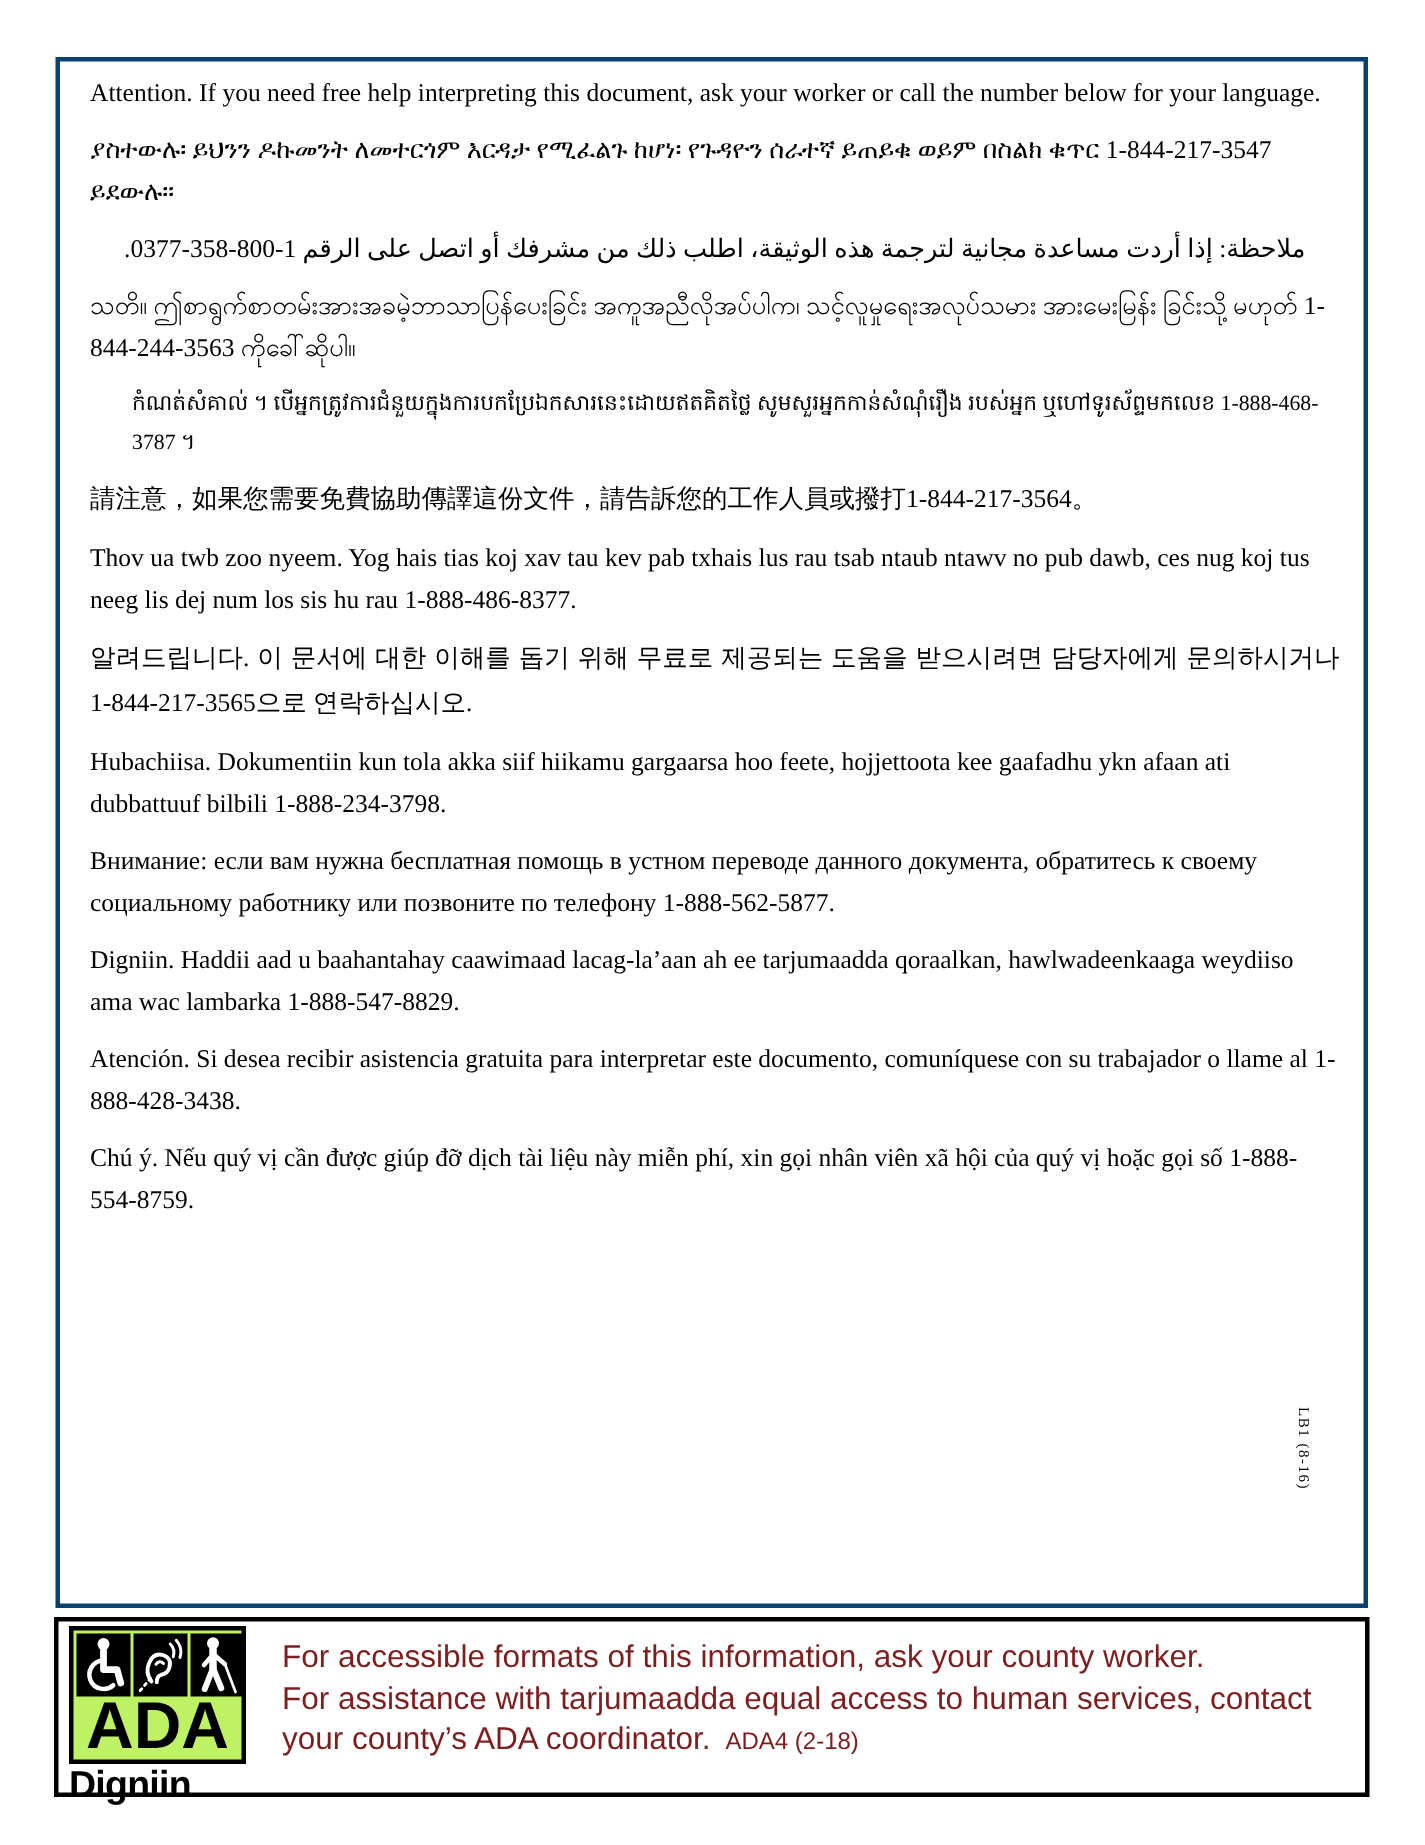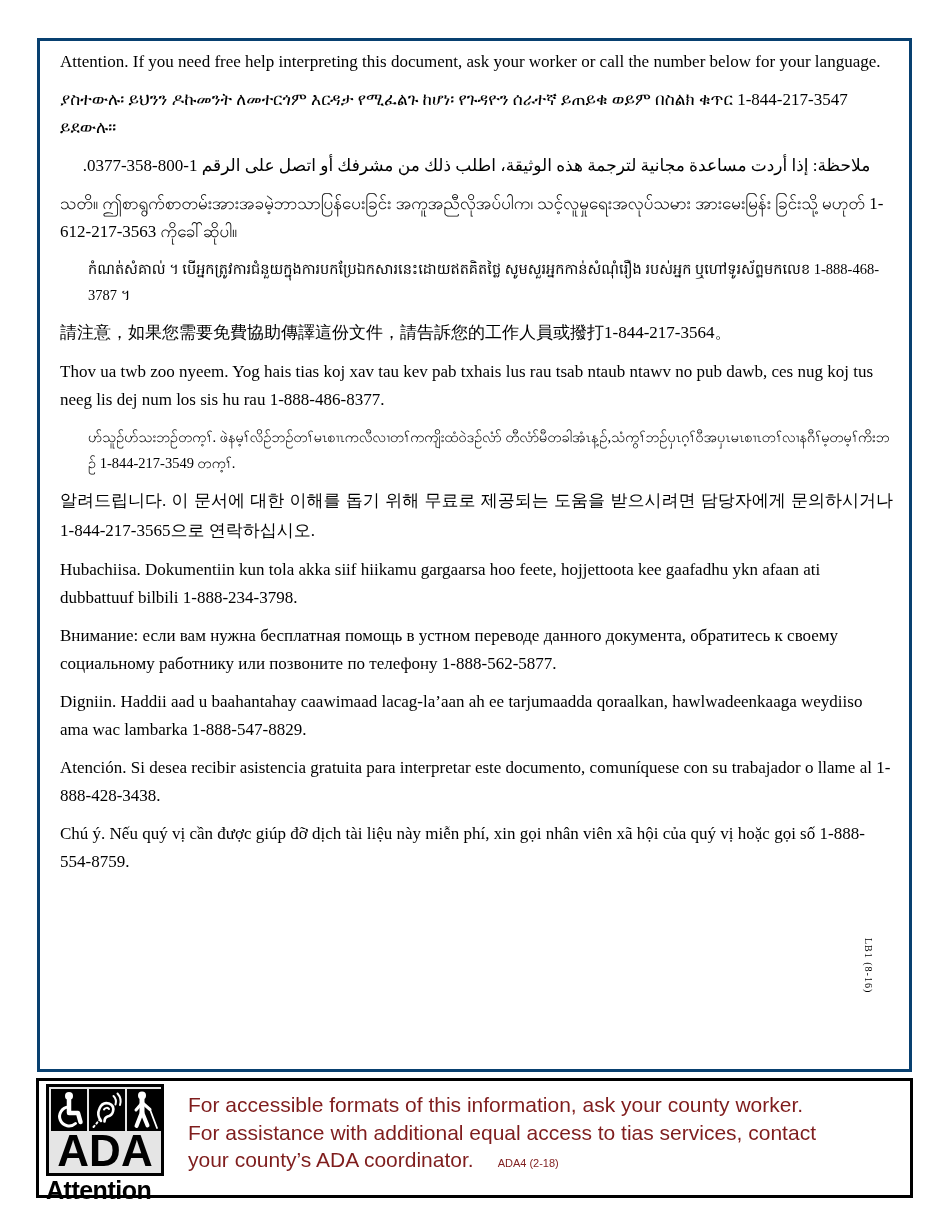--- a/index.html
+++ b/index.html
@@ -50,21 +50,21 @@
   }
   .ada-logo {
     width: 120px;
     margin: 3px 0 0 7px;
     flex: 0 0 auto;
   }
   .logo-frame {
     border: 3px solid #000;
     padding: 2px;
     width: 118px;
-    background: #e5e5e5;
+    background: #bef264;
   }
   .icons-row { display: flex; gap: 2px; }
   .icon-cell {
     width: 36px; height: 42px;
     background: #000;
     flex: 0 0 auto;
     display: flex; align-items: center; justify-content: center;
   }
   .ada-word {
     font-family: "Liberation Sans", "DejaVu Sans", sans-serif;
@@ -87,36 +87,35 @@
     margin-top: 1px;
   }
   .ada-text {
     font-family: "Liberation Sans", "DejaVu Sans", sans-serif;
     font-size: 21px;
     line-height: 27.5px;
     color: #7f1d1d;
     margin: 10px 0 0 22px;
   }
   .ada-form-code {
-    font-size: 11px;
-    margin-left: 24px;
+    font-size: 16px;
+    margin-left: 10px;
   }
 </style>
 </head>
 <body>
 
 <div class="main-box">
   <p class="para" lang="en">Attention. If you need free help interpreting this document, ask your worker or call the number below for your language.</p>
   <p class="para" lang="am">ያስተውሉ፡ ይህንን ዶኩመንት ለመተርጎም እርዳታ የሚፈልጉ ከሆነ፡ የጉዳዮን ሰራተኛ ይጠይቁ ወይም በስልክ ቁጥር 1-844-217-3547 ይደውሉ።</p>
   <p class="para rtl" lang="ar" dir="rtl">ملاحظة: إذا أردت مساعدة مجانية لترجمة هذه الوثيقة، اطلب ذلك من مشرفك أو اتصل على الرقم 1-800-358-0377.</p>
-  <p class="para" lang="my">သတိ။ ဤစာရွက်စာတမ်းအားအခမဲ့ဘာသာပြန်ပေးခြင်း အကူအညီလိုအပ်ပါက၊ သင့်လူမှုရေးအလုပ်သမား အားမေးမြန်း ခြင်းသို့ မဟုတ် 1-612-217-3563 ကိုခေါ်ဆိုပါ။</p>
+  <p class="para" lang="my">သတိ။ ဤစာရွက်စာတမ်းအားအခမဲ့ဘာသာပြန်ပေးခြင်း အကူအညီလိုအပ်ပါက၊ သင့်လူမှုရေးအလုပ်သမား အားမေးမြန်း ခြင်းသို့ မဟုတ် 1-844-244-3563 ကိုခေါ်ဆိုပါ။</p>
   <p class="para dense" lang="km">កំណត់សំគាល់ ។ បើអ្នកត្រូវការជំនួយក្នុងការបកប្រែឯកសារនេះដោយឥតគិតថ្លៃ សូមសួរអ្នកកាន់សំណុំរឿង របស់អ្នក ឬហៅទូរស័ព្ទមកលេខ 1-888-468-3787 ។</p>
   <p class="para cjk-line" lang="zh-Hant">請注意，如果您需要免費協助傳譯這份文件，請告訴您的工作人員或撥打1-844-217-3564。</p>
   <p class="para" lang="hmn">Thov ua twb zoo nyeem. Yog hais tias koj xav tau kev pab txhais lus rau tsab ntaub ntawv no pub dawb, ces nug koj tus neeg lis dej num los sis hu rau 1-888-486-8377.</p>
-  <p class="para dense" lang="ksw">ဟ်သူဉ်ဟ်သးဘဉ်တက့ၢ်. ဖဲနမ့ၢ်လိဉ်ဘဉ်တၢ်မၤစၢၤကလီလၢတၢ်ကကျိးထံဝဲဒဉ်လံာ် တီလံာ်မီတခါအံၤန့ဉ်,သံကွၢ်ဘဉ်ပှၤဂ့ၢ်ဝီအပှၤမၤစၢၤတၢ်လၢနဂီၢ်မ့တမ့ၢ်ကိးဘဉ် 1-844-217-3549 တက့ၢ်.</p>
   <p class="para korean" lang="ko">알려드립니다. 이 문서에 대한 이해를 돕기 위해 무료로 제공되는 도움을 받으시려면 담당자에게 문의하시거나 1-844-217-3565으로 연락하십시오.</p>
   <p class="para" lang="om">Hubachiisa. Dokumentiin kun tola akka siif hiikamu gargaarsa hoo feete, hojjettoota kee gaafadhu ykn afaan ati dubbattuuf bilbili 1-888-234-3798.</p>
   <p class="para" lang="ru">Внимание: если вам нужна бесплатная помощь в устном переводе данного документа, обратитесь к своему социальному работнику или позвоните по телефону 1-888-562-5877.</p>
   <p class="para" lang="so">Digniin. Haddii aad u baahantahay caawimaad lacag-la’aan ah ee tarjumaadda qoraalkan, hawlwadeenkaaga weydiiso ama wac lambarka 1-888-547-8829.</p>
   <p class="para" lang="es">Atención. Si desea recibir asistencia gratuita para interpretar este documento, comuníquese con su trabajador o llame al 1-888-428-3438.</p>
   <p class="para" lang="vi">Chú ý. Nếu quý vị cần được giúp đỡ dịch tài liệu này miễn phí, xin gọi nhân viên xã hội của quý vị hoặc gọi số 1-888-554-8759.</p>
 </div>
 
 <div class="vertical-code">LB1 (8-16)</div>
 
@@ -152,22 +151,22 @@
             <path d="M14 12.5 L22 19.5" stroke="#fff" stroke-width="3" stroke-linecap="round"></path>
             <path d="M14 22 L8.5 36" stroke="#fff" stroke-width="4" stroke-linecap="round"></path>
             <path d="M14 22 L19.5 35.5" stroke="#fff" stroke-width="4" stroke-linecap="round"></path>
             <line x1="22" y1="19.5" x2="29" y2="38" stroke="#fff" stroke-width="1.8" stroke-linecap="round"></line>
           </svg>
         </div>
 
       </div>
       <div class="ada-word">ADA</div>
     </div>
-    <div class="advisory-word">Attention</div>
+    <div class="advisory-word">Digniin</div>
   </div>
 
   <div class="ada-text">
     <div>For accessible formats of this information, ask your county worker.</div>
-    <div>For assistance with additional equal access to tias services, contact</div>
+    <div>For assistance with tarjumaadda equal access to human services, contact</div>
     <div><span>your county’s ADA coordinator.</span><span class="ada-form-code">ADA4 (2-18)</span></div>
   </div>
 
 </div>
 
 </body></html>

